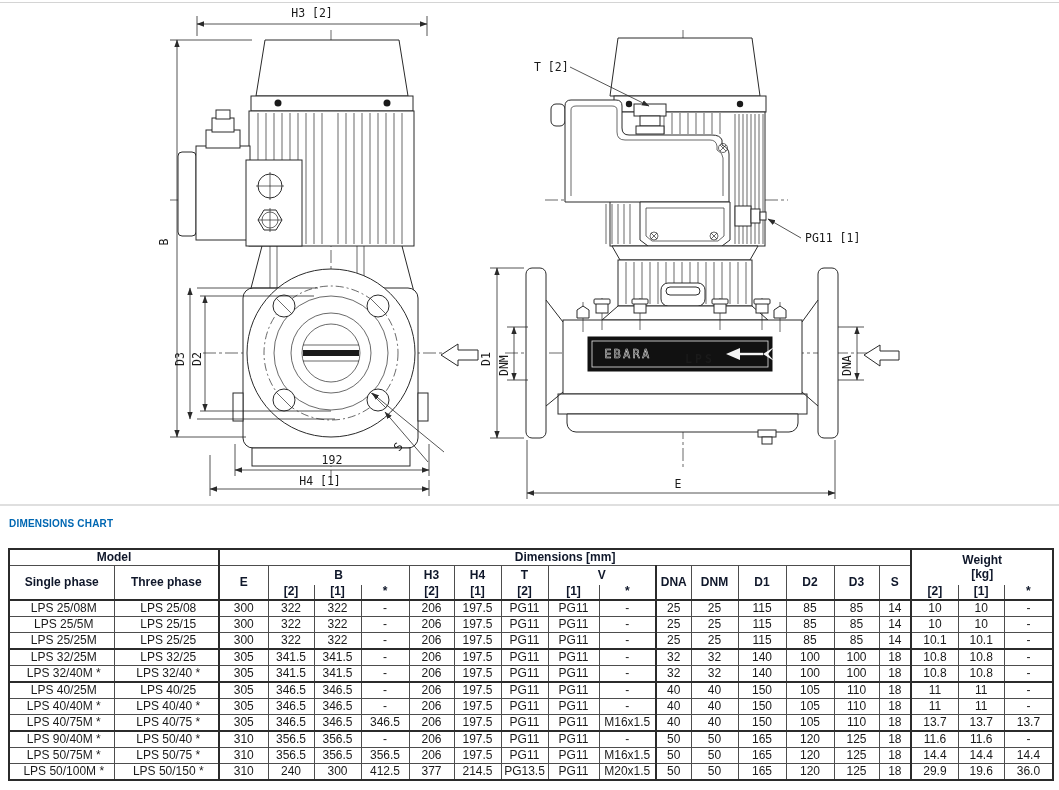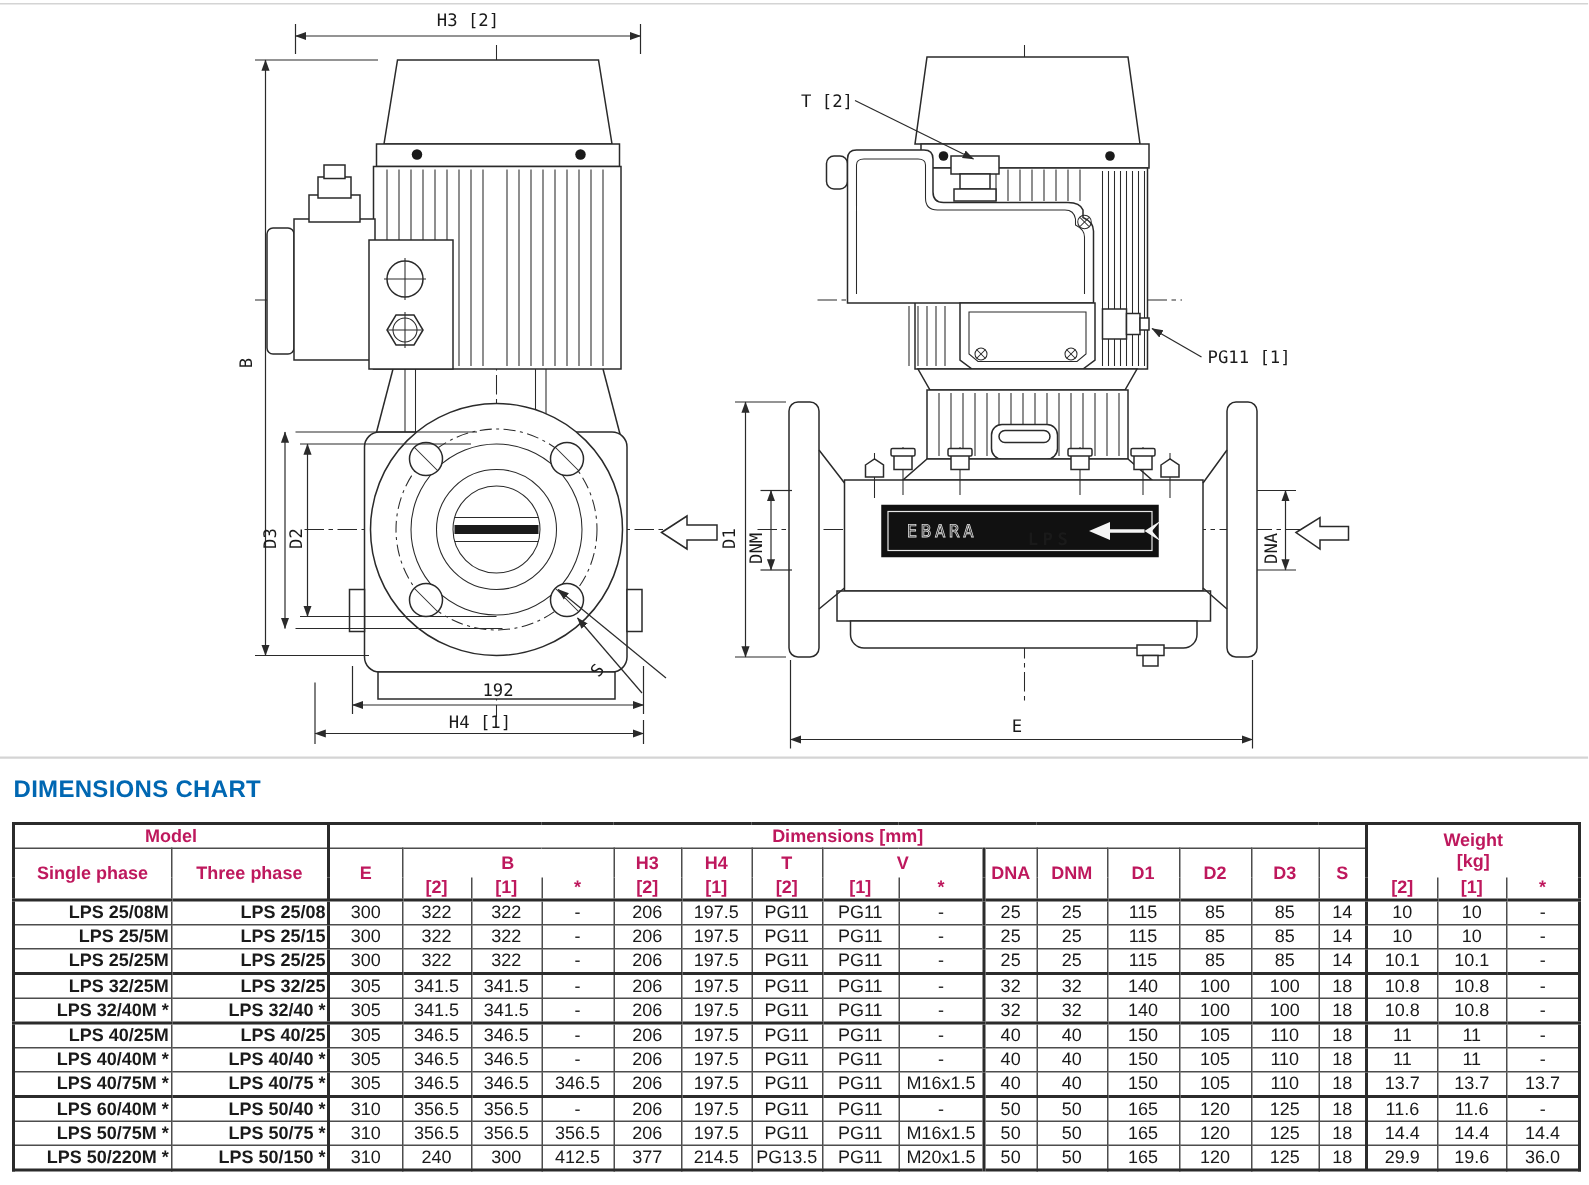--- a/index.html
+++ b/index.html
@@ -1,33 +1,33 @@
 <!DOCTYPE html>
 <html><head>
 <meta charset="utf-8">
 <style>
   html,body{margin:0;padding:0;background:#ffffff;}
   .page{position:relative;width:1059px;height:790px;background:#ffffff;overflow:hidden;
         font-family:"Liberation Sans",sans-serif;}
   .page-rule{position:absolute;left:0;width:1059px;height:0;border-top:1px solid #d4d4d4;}
   .rule-top{top:2px;}
 
-  .chart-title{position:absolute;left:9px;top:518px;font-size:16px;font-weight:bold;
+  .chart-title{position:absolute;left:9px;top:518px;font-size:10px;font-weight:bold;
                color:#0067b2;letter-spacing:.2px;}
 
   .dims-table{position:absolute;left:8px;top:548px;width:1044px;border-collapse:collapse;
               table-layout:fixed;border:2px solid #2b2b2b;font-size:12px;color:#1a1a1a;}
   .dims-table th,.dims-table td{border:1px solid #4d4d4d;padding:0 1px;text-align:center;
               white-space:nowrap;overflow:hidden;line-height:1.1;}
-  .dims-table thead th{color:#be185d;font-weight:bold;font-size:12px;}
+  .dims-table thead th{color:#0f172a;font-weight:bold;font-size:12px;}
   .hr1 th{height:15px;}
   .hr2 th{height:19px;}
   .hr3 th{height:14px;font-size:11.5px;}
   .dims-table tbody td{height:15px;font-size:12px;}
-  .dims-table tbody td.model{text-align:right;padding-left:5px;font-weight:bold;}
+  .dims-table tbody td.model{text-align:center;padding-left:5px;}
   .nb-bottom{border-bottom:none !important;}
   .hr3 th{border-top:none;}
   .thick-left{border-left:2px solid #2b2b2b !important;}
   .dims-table tbody tr:first-child td{border-top:2px solid #2b2b2b;}
   .dims-table tbody tr.group-end td{border-bottom:2px solid #2b2b2b;}
   .weight-h span{display:block;}
 
   svg text{font-family:"DejaVu Sans Mono","Liberation Mono",monospace;font-size:11.5px;fill:#1a1a1a;}
   .ln{stroke:#2a2a2a;stroke-width:1;fill:none;}
   .lnw{stroke:#2a2a2a;stroke-width:1;fill:#ffffff;}
@@ -518,21 +518,21 @@
           <td>40</td>
           <td>150</td>
           <td>105</td>
           <td>110</td>
           <td>18</td>
           <td class="thick-left">13.7</td>
           <td>13.7</td>
           <td>13.7</td>
         </tr>
         <tr>
-          <td class="model">LPS 60/40M *</td>
+          <td class="model">LPS 90/40M *</td>
           <td class="model">LPS 50/40 *</td>
           <td class="thick-left">310</td>
           <td>356.5</td>
           <td>356.5</td>
           <td>-</td>
           <td>206</td>
           <td>197.5</td>
           <td>PG11</td>
           <td>PG11</td>
           <td>-</td>
@@ -562,21 +562,21 @@
           <td>50</td>
           <td>165</td>
           <td>120</td>
           <td>125</td>
           <td>18</td>
           <td class="thick-left">14.4</td>
           <td>14.4</td>
           <td>14.4</td>
         </tr>
         <tr>
-          <td class="model">LPS 50/220M *</td>
+          <td class="model">LPS 50/100M *</td>
           <td class="model">LPS 50/150 *</td>
           <td class="thick-left">310</td>
           <td>240</td>
           <td>300</td>
           <td>412.5</td>
           <td>377</td>
           <td>214.5</td>
           <td>PG13.5</td>
           <td>PG11</td>
           <td>M20x1.5</td>

